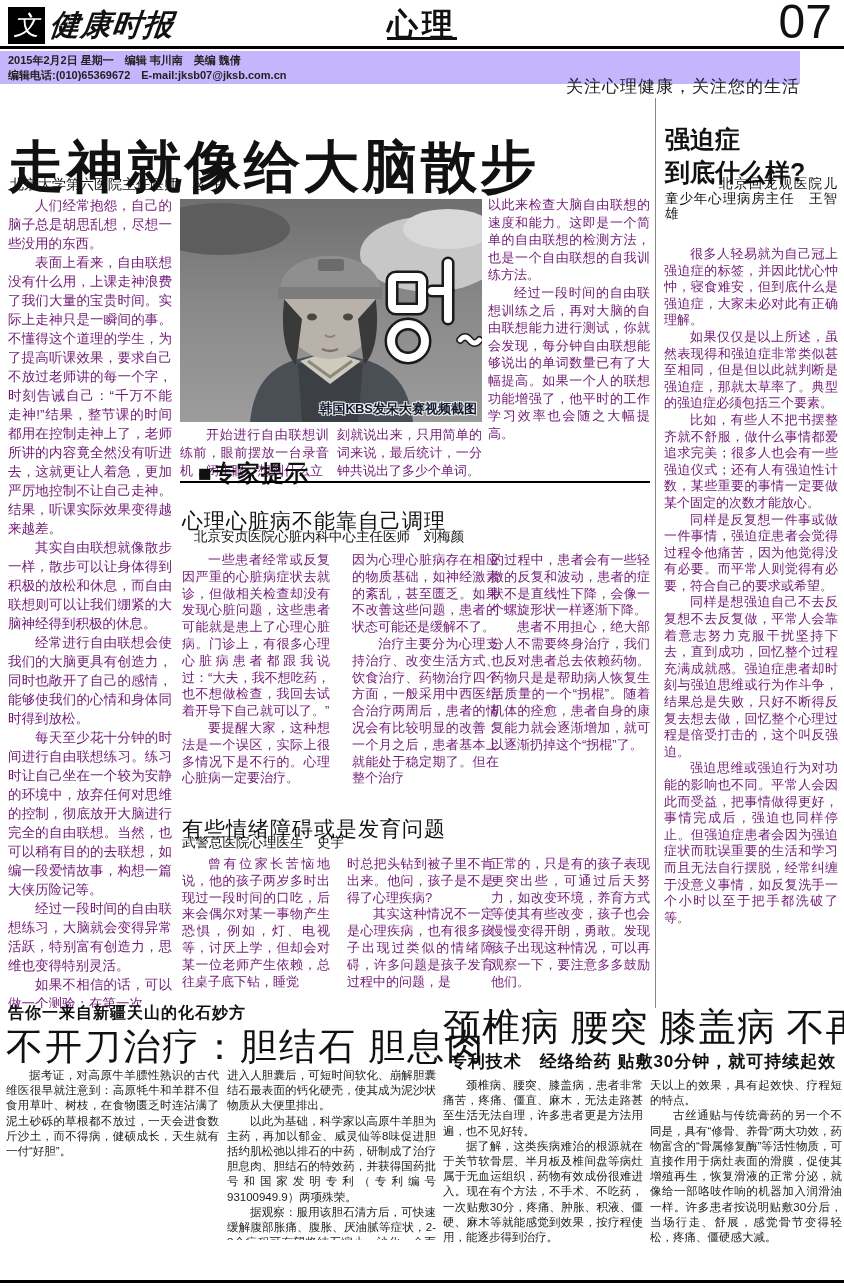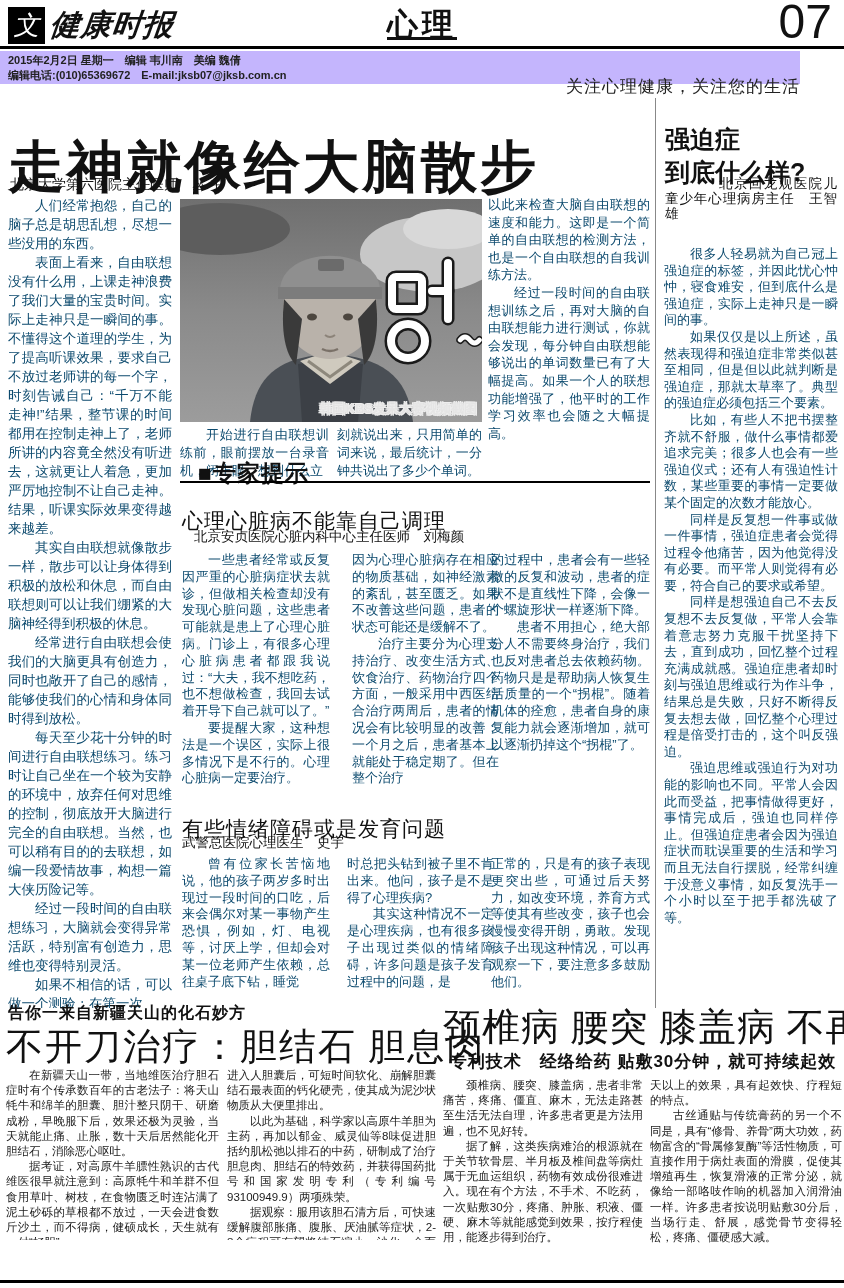--- a/index.html
+++ b/index.html
@@ -19,32 +19,32 @@
                font-family:"Liberation Sans",sans-serif;}
   .rule-thick{position:absolute;left:0;top:46px;width:844px;height:3px;background:#000;}
   
   .info-bar{position:absolute;left:0;top:51px;width:800px;height:33px;background:#c4b5fd;}
   .info-left{position:absolute;left:8px;top:2px;font-size:11px;font-weight:bold;line-height:15px;color:#222;}
   .slogan{position:absolute;right:0;top:8px;font-size:17px;letter-spacing:1px;color:#222;margin-top:16px;}
   
   .headline{position:absolute;left:8px;top:92px;font-size:56px;font-weight:bold;
             letter-spacing:3px;white-space:nowrap;}
   .byline-main{position:absolute;left:10px;top:176px;font-size:14px;}
-  .txt{font-size:13px;line-height:16.8px;text-align:justify;color:#0c4a6e;}
+  .txt{font-size:13px;line-height:16.8px;text-align:justify;color:#701a75;}
   .txt p{margin:0;text-indent:2em;}
   .cont p:first-child{text-indent:0;}
   .colbox{position:absolute;overflow:hidden;}
   .col1{left:8px;top:196px;width:164px;height:812px;font-size:13.5px;line-height:19px;}
   .col3top{left:488px;top:196px;width:162px;height:258px;line-height:17.6px;}
   .under-left{left:180px;top:426px;width:149px;height:58px;line-height:18px;}
   .under-right{left:337px;top:426px;width:145px;height:58px;line-height:18px;}
   
   .photo{position:absolute;left:180px;top:199px;width:302px;height:223px;background:#777;}
   .photo svg{display:block;}
-  .photo-caption{position:absolute;right:5px;bottom:4px;font-size:13px;font-weight:bold;color:#e5e5e5;
+  .photo-caption{position:absolute;right:5px;bottom:4px;font-size:13px;font-weight:bold;color:#0f172a;
      text-shadow:1px 1px 0 #eee,-1px -1px 0 #eee,1px -1px 0 #eee,-1px 1px 0 #eee;}
   
   .expert-label{position:absolute;left:198px;top:458px;font-size:23px;font-weight:bold;letter-spacing:1px;}
   .expert-rule{position:absolute;left:180px;top:481px;width:470px;height:2px;background:#000;}
   .art-title{position:absolute;font-size:21px;font-weight:normal;letter-spacing:1px;white-space:nowrap;}
   .art-byline{position:absolute;font-size:13.5px;}
   .t1{left:182px;top:490px;} .b1{left:182px;top:528px;padding-left:12px;}
   .t2{left:182px;top:798px;} .b2{left:182px;top:834px;}
   .a1c1{left:182px;top:552px;width:148px;height:244px;}
   .a1c2{left:352px;top:552px;width:147px;height:244px;}
@@ -203,32 +203,31 @@
       <p>正常的，只是有的孩子表现更突出些，可通过后天努力，如改变环境，养育方式等使其有些改变，孩子也会慢慢变得开朗，勇敢。发现孩子出现这种情况，可以再观察一下，要注意多多鼓励他们。</p>
     </div>
 
   <div class="vrule"></div>
   <h2 class="r-title">
     <span>强迫症</span><br>
     <span>到底什么样?</span>
   </h2>
   <div class="r-byline">北京回龙观医院儿童少年心理病房主任　王智雄</div>
   <div class="colbox txt r-body">
-      <p>很多人轻易就为自己冠上强迫症的标签，并因此忧心忡忡，寝食难安，但到底什么是强迫症，实际上走神只是一瞬间的事。</p>
+      <p>很多人轻易就为自己冠上强迫症的标签，并因此忧心忡忡，寝食难安，但到底什么是强迫症，大家未必对此有正确理解。</p>
       <p>如果仅仅是以上所述，虽然表现得和强迫症非常类似甚至相同，但是但以此就判断是强迫症，那就太草率了。典型的强迫症必须包括三个要素。</p>
       <p>比如，有些人不把书摆整齐就不舒服，做什么事情都爱追求完美；很多人也会有一些强迫仪式；还有人有强迫性计数，某些重要的事情一定要做某个固定的次数才能放心。</p>
       <p>同样是反复想一件事或做一件事情，强迫症患者会觉得过程令他痛苦，因为他觉得没有必要。而平常人则觉得有必要，符合自己的要求或希望。</p>
       <p>同样是想强迫自己不去反复想不去反复做，平常人会靠着意志努力克服干扰坚持下去，直到成功，回忆整个过程充满成就感。强迫症患者却时刻与强迫思维或行为作斗争，结果总是失败，只好不断得反复去想去做，回忆整个心理过程是倍受打击的，这个叫反强迫。</p>
       <p>强迫思维或强迫行为对功能的影响也不同。平常人会因此而受益，把事情做得更好，事情完成后，强迫也同样停止。但强迫症患者会因为强迫症状而耽误重要的生活和学习而且无法自行摆脱，经常纠缠于没意义事情，如反复洗手一个小时以至于把手都洗破了等。</p>
     </div>
 
   <div class="ad-kicker">告你一来自新疆天山的化石妙方</div>
   <div class="adL-title">不开刀治疗：胆结石 胆息肉</div>
   <div class="colbox adtxt adL-c1">
-      <p>在新疆天山一带，当地维医治疗胆石症时有个传承数百年的古老法子：将天山牦牛和绵羊的胆囊、胆汁整只阴干、研磨成粉，早晚服下后，效果还极为灵验，当天就能止痛、止胀，数十天后居然能化开胆结石，消除恶心呕吐。</p>
       <p>据考证，对高原牛羊膘性熟识的古代维医很早就注意到：高原牦牛和羊群不但食用草叶、树枝，在食物匮乏时连沾满了泥土砂砾的草根都不放过，一天会进食数斤沙土，而不得病，健硕成长，天生就有一付“好胆”。</p>
     </div>
   <div class="colbox adtxt adL-c2 cont">
     <div class="cont">
         <p>进入人胆囊后，可短时间软化、崩解胆囊结石最表面的钙化硬壳，使其成为泥沙状物质从大便里排出。</p>
         <p>以此为基础，科学家以高原牛羊胆为主药，再加以郁金、威灵仙等8味促进胆括约肌松弛以排石的中药，研制成了治疗胆息肉、胆结石的特效药，并获得国药批号和国家发明专利（专利编号 93100949.9）两项殊荣。</p>
         <p>据观察：服用该胆石清方后，可快速缓解腹部胀痛、腹胀、厌油腻等症状，2-3个疗程可有望将结石缩小、沙化、全面排出；按疗程调理，可调节人体胆汁的胆酸含量，改变结石体质，从此远离结石和息肉困扰。</p>
       </div>
 
   </div>

